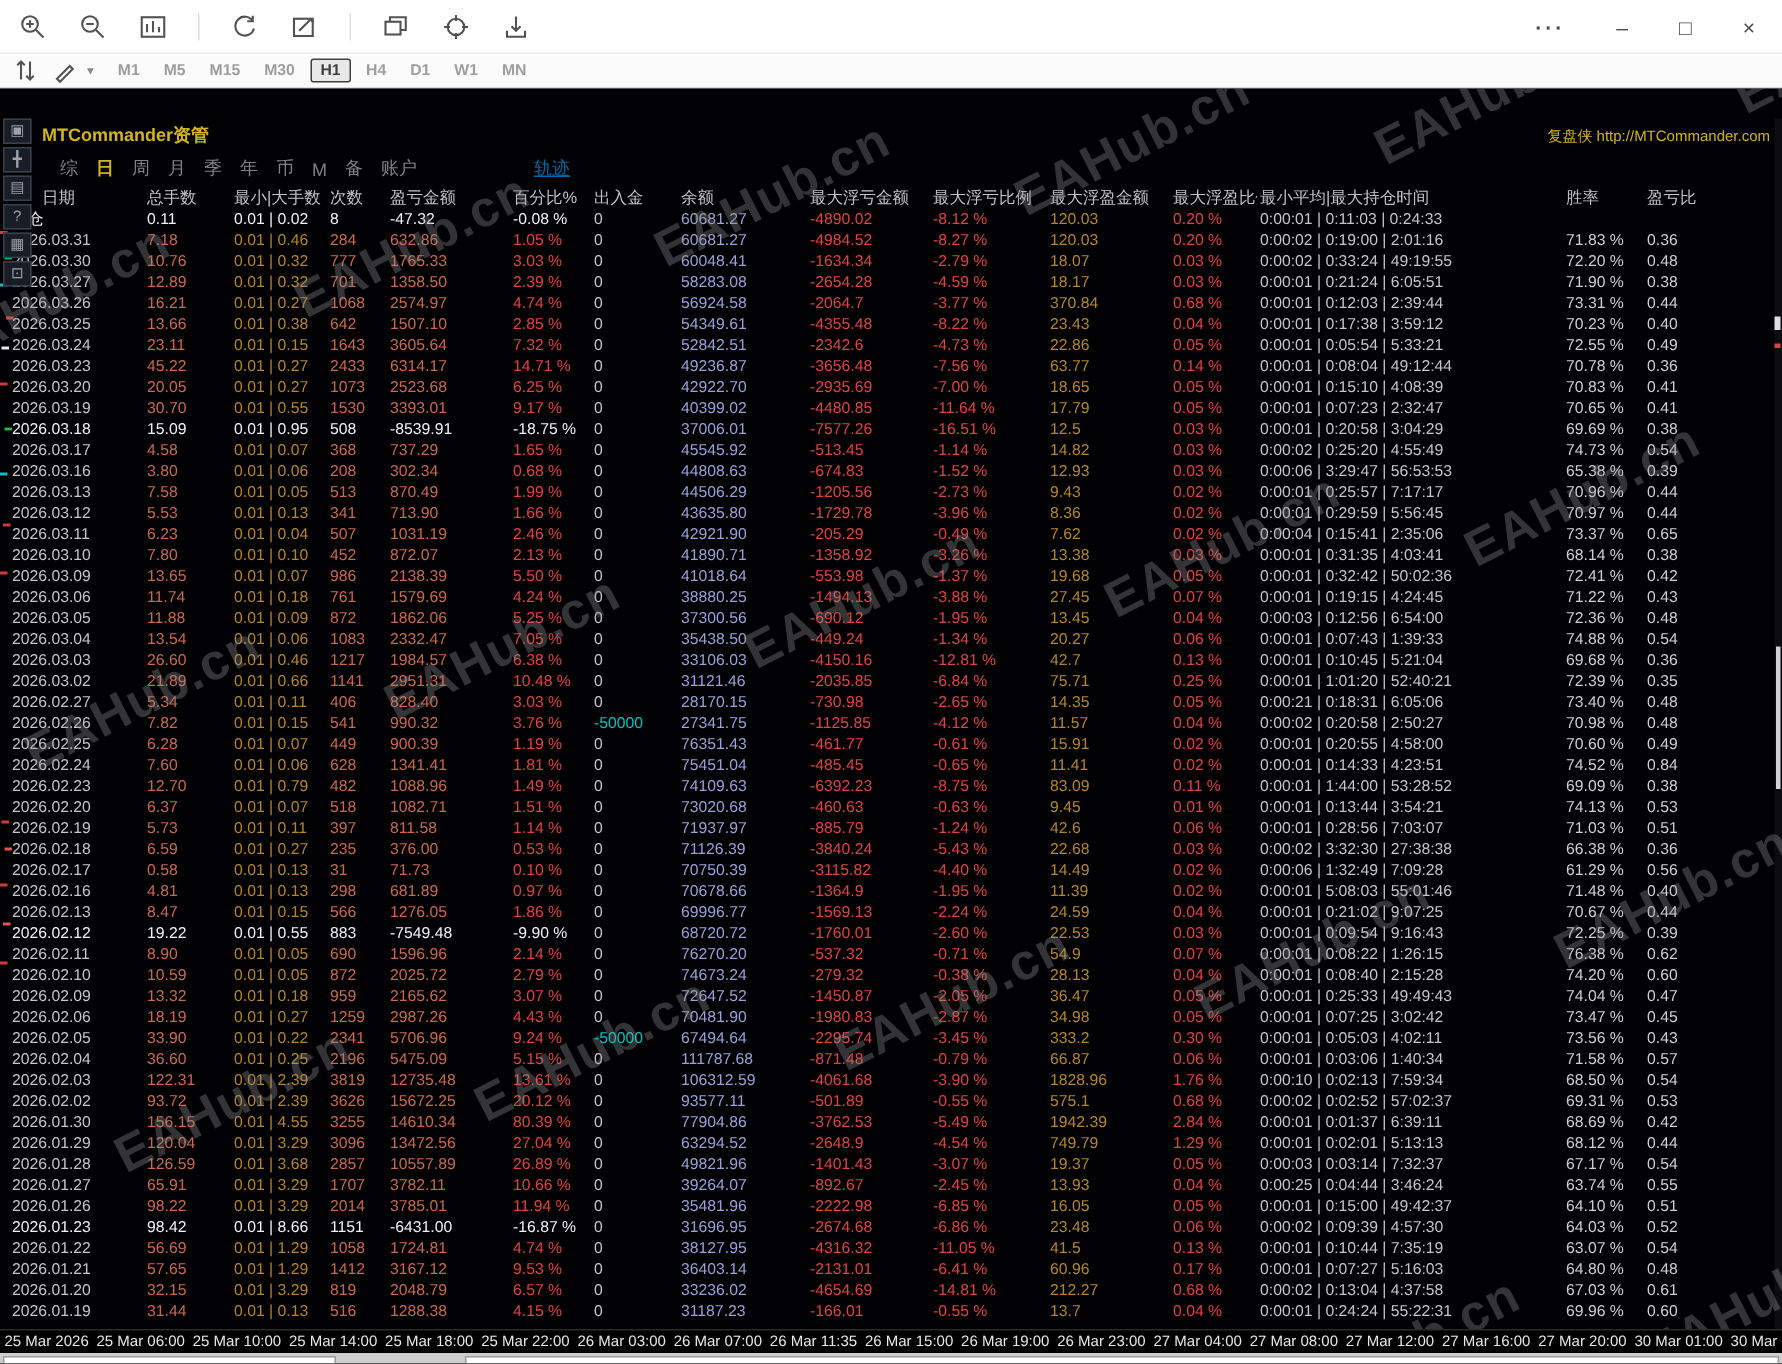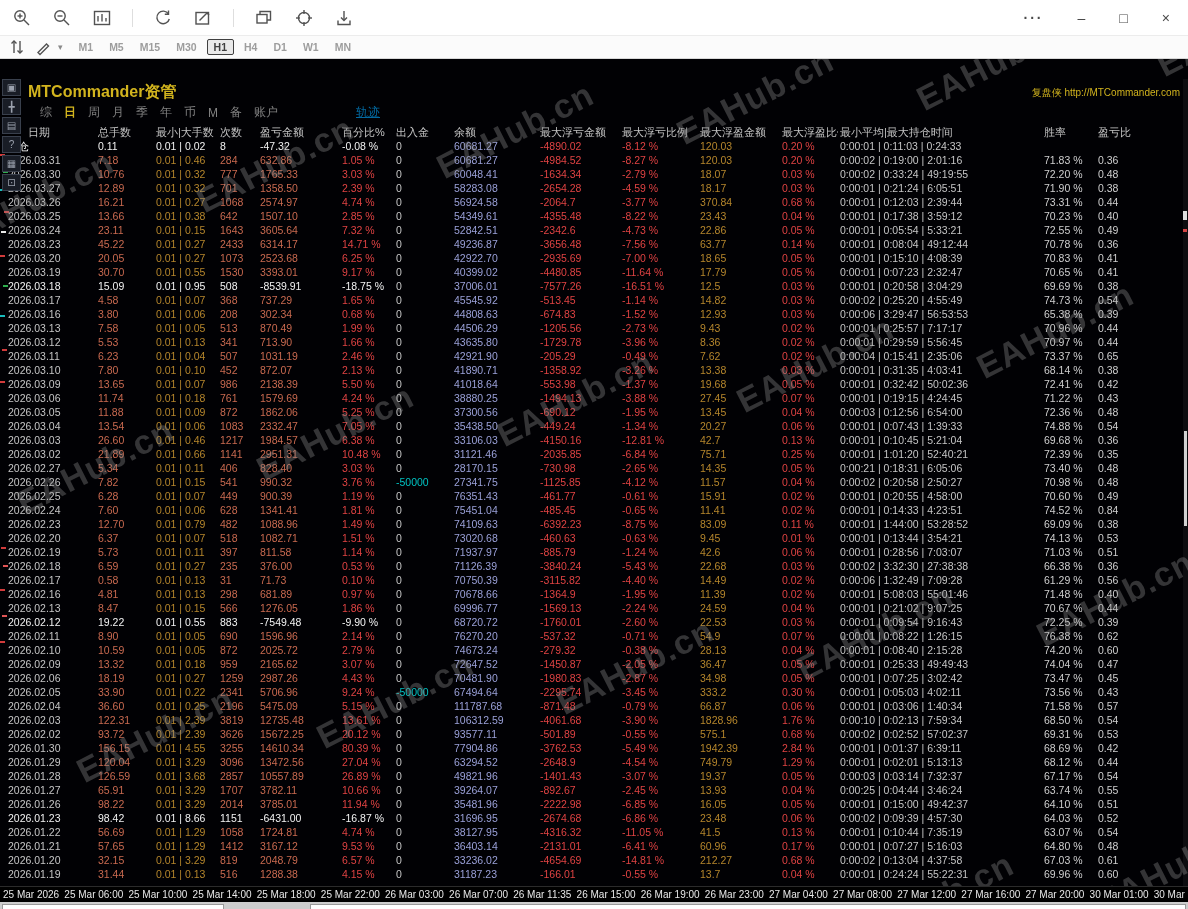--- a/index.html
+++ b/index.html
@@ -32,21 +32,21 @@
   
   .left-tools{position:absolute;top:20px;left:2px;width:20px;display:flex;flex-direction:column;gap:2px;z-index:30;}
   .ltb{width:19px;height:17px;background:#191d26;border:1px solid #39404d;color:#9ba1ad;
     font-size:10px;line-height:1;display:flex;align-items:center;justify-content:center;padding:0;font-family:inherit;}
   
   .edge-art{position:absolute;top:0;left:0;width:10px;height:100%;z-index:6;}
   .edge-art i{position:absolute;width:5px;height:2px;display:block;}
   
   .panel{position:absolute;top:18px;left:0;right:0;bottom:0;}
   .p-head{position:absolute;top:5px;left:28px;right:8px;display:flex;justify-content:space-between;align-items:center;}
-  .p-title{color:var(--accent);font-size:16px;font-weight:bold;}
+  .p-title{color:var(--accent);font-size:12px;font-weight:bold;}
   .p-link{color:var(--accent);font-size:10px;}
   .p-menu{position:absolute;top:27px;left:40px;display:flex;gap:12px;font-size:12px;align-items:center;}
   .mi{color:var(--menu_gray);}
   .mi.on{color:var(--accent);font-weight:bold;}
   .mi.extra{color:#0369a1;text-decoration:underline;margin-left:66px;}
   
   .grid{position:absolute;top:48px;left:6px;width:1170px;border-collapse:collapse;table-layout:fixed;}
   .grid th,.grid td{font-weight:normal;text-align:left;white-space:nowrap;overflow:hidden;
     padding:0 2px;height:14px;font-size:10.5px;line-height:13px;}
   .grid thead th{color:#c3c3c3;font-size:11px;}

